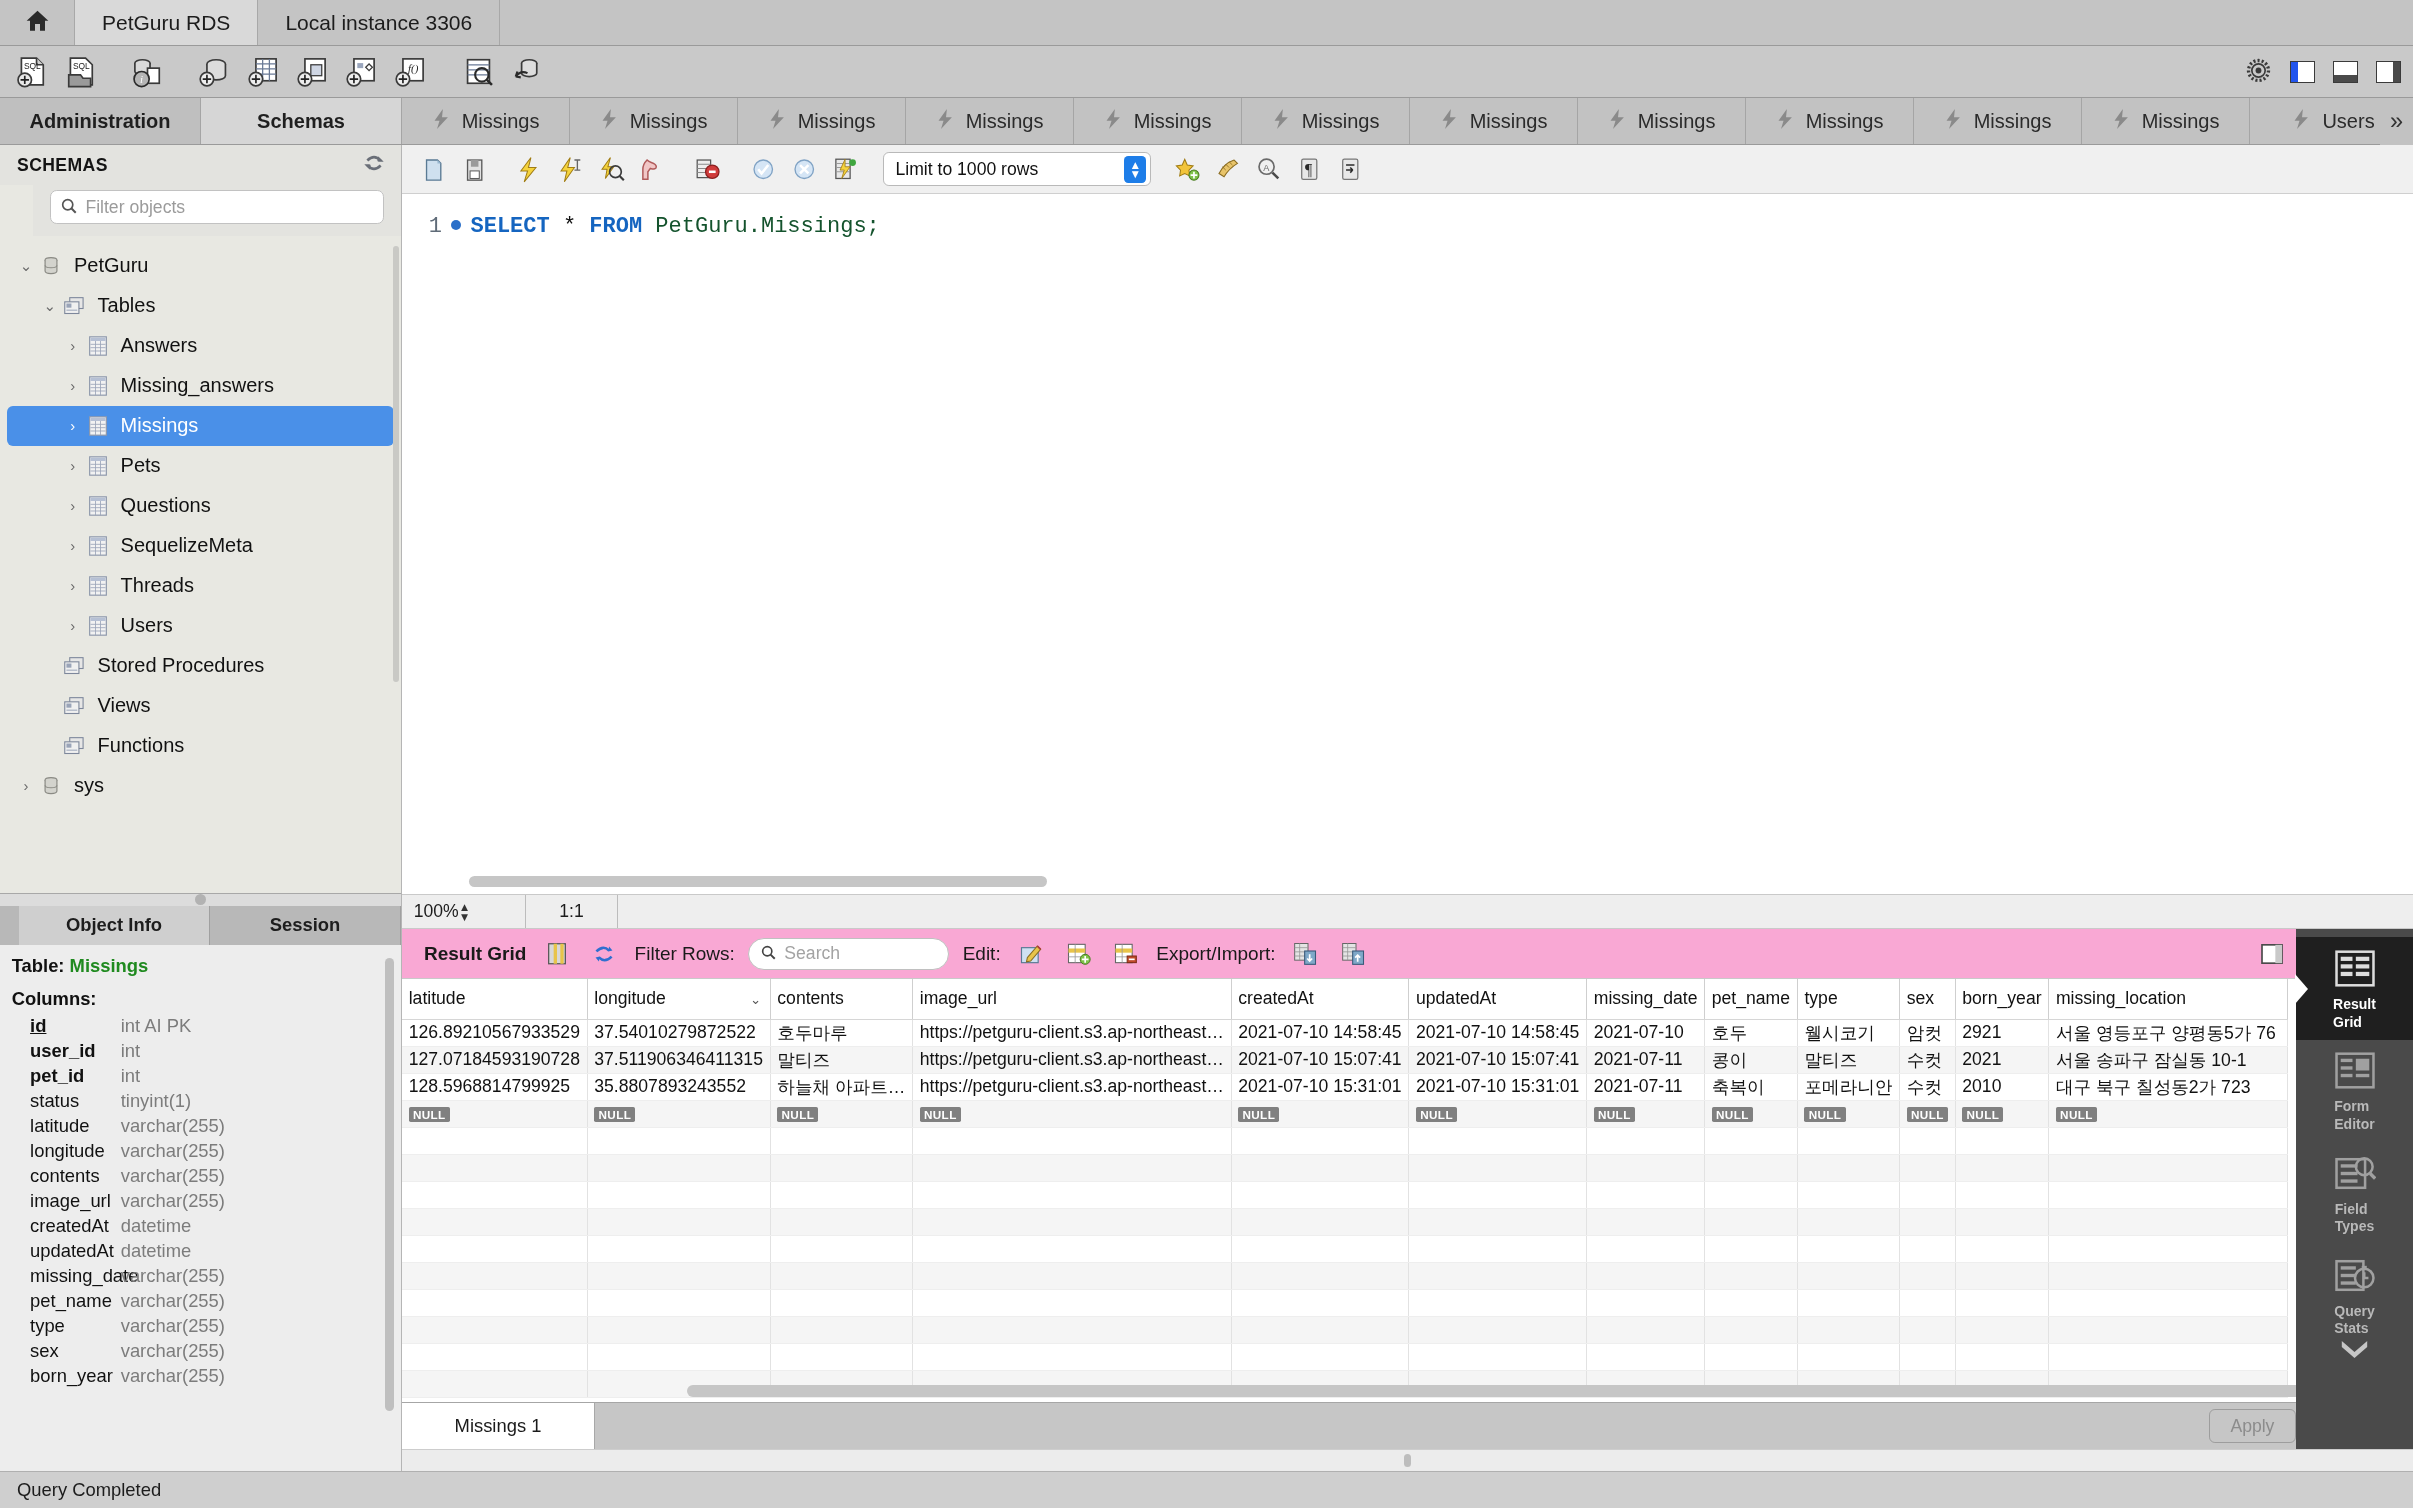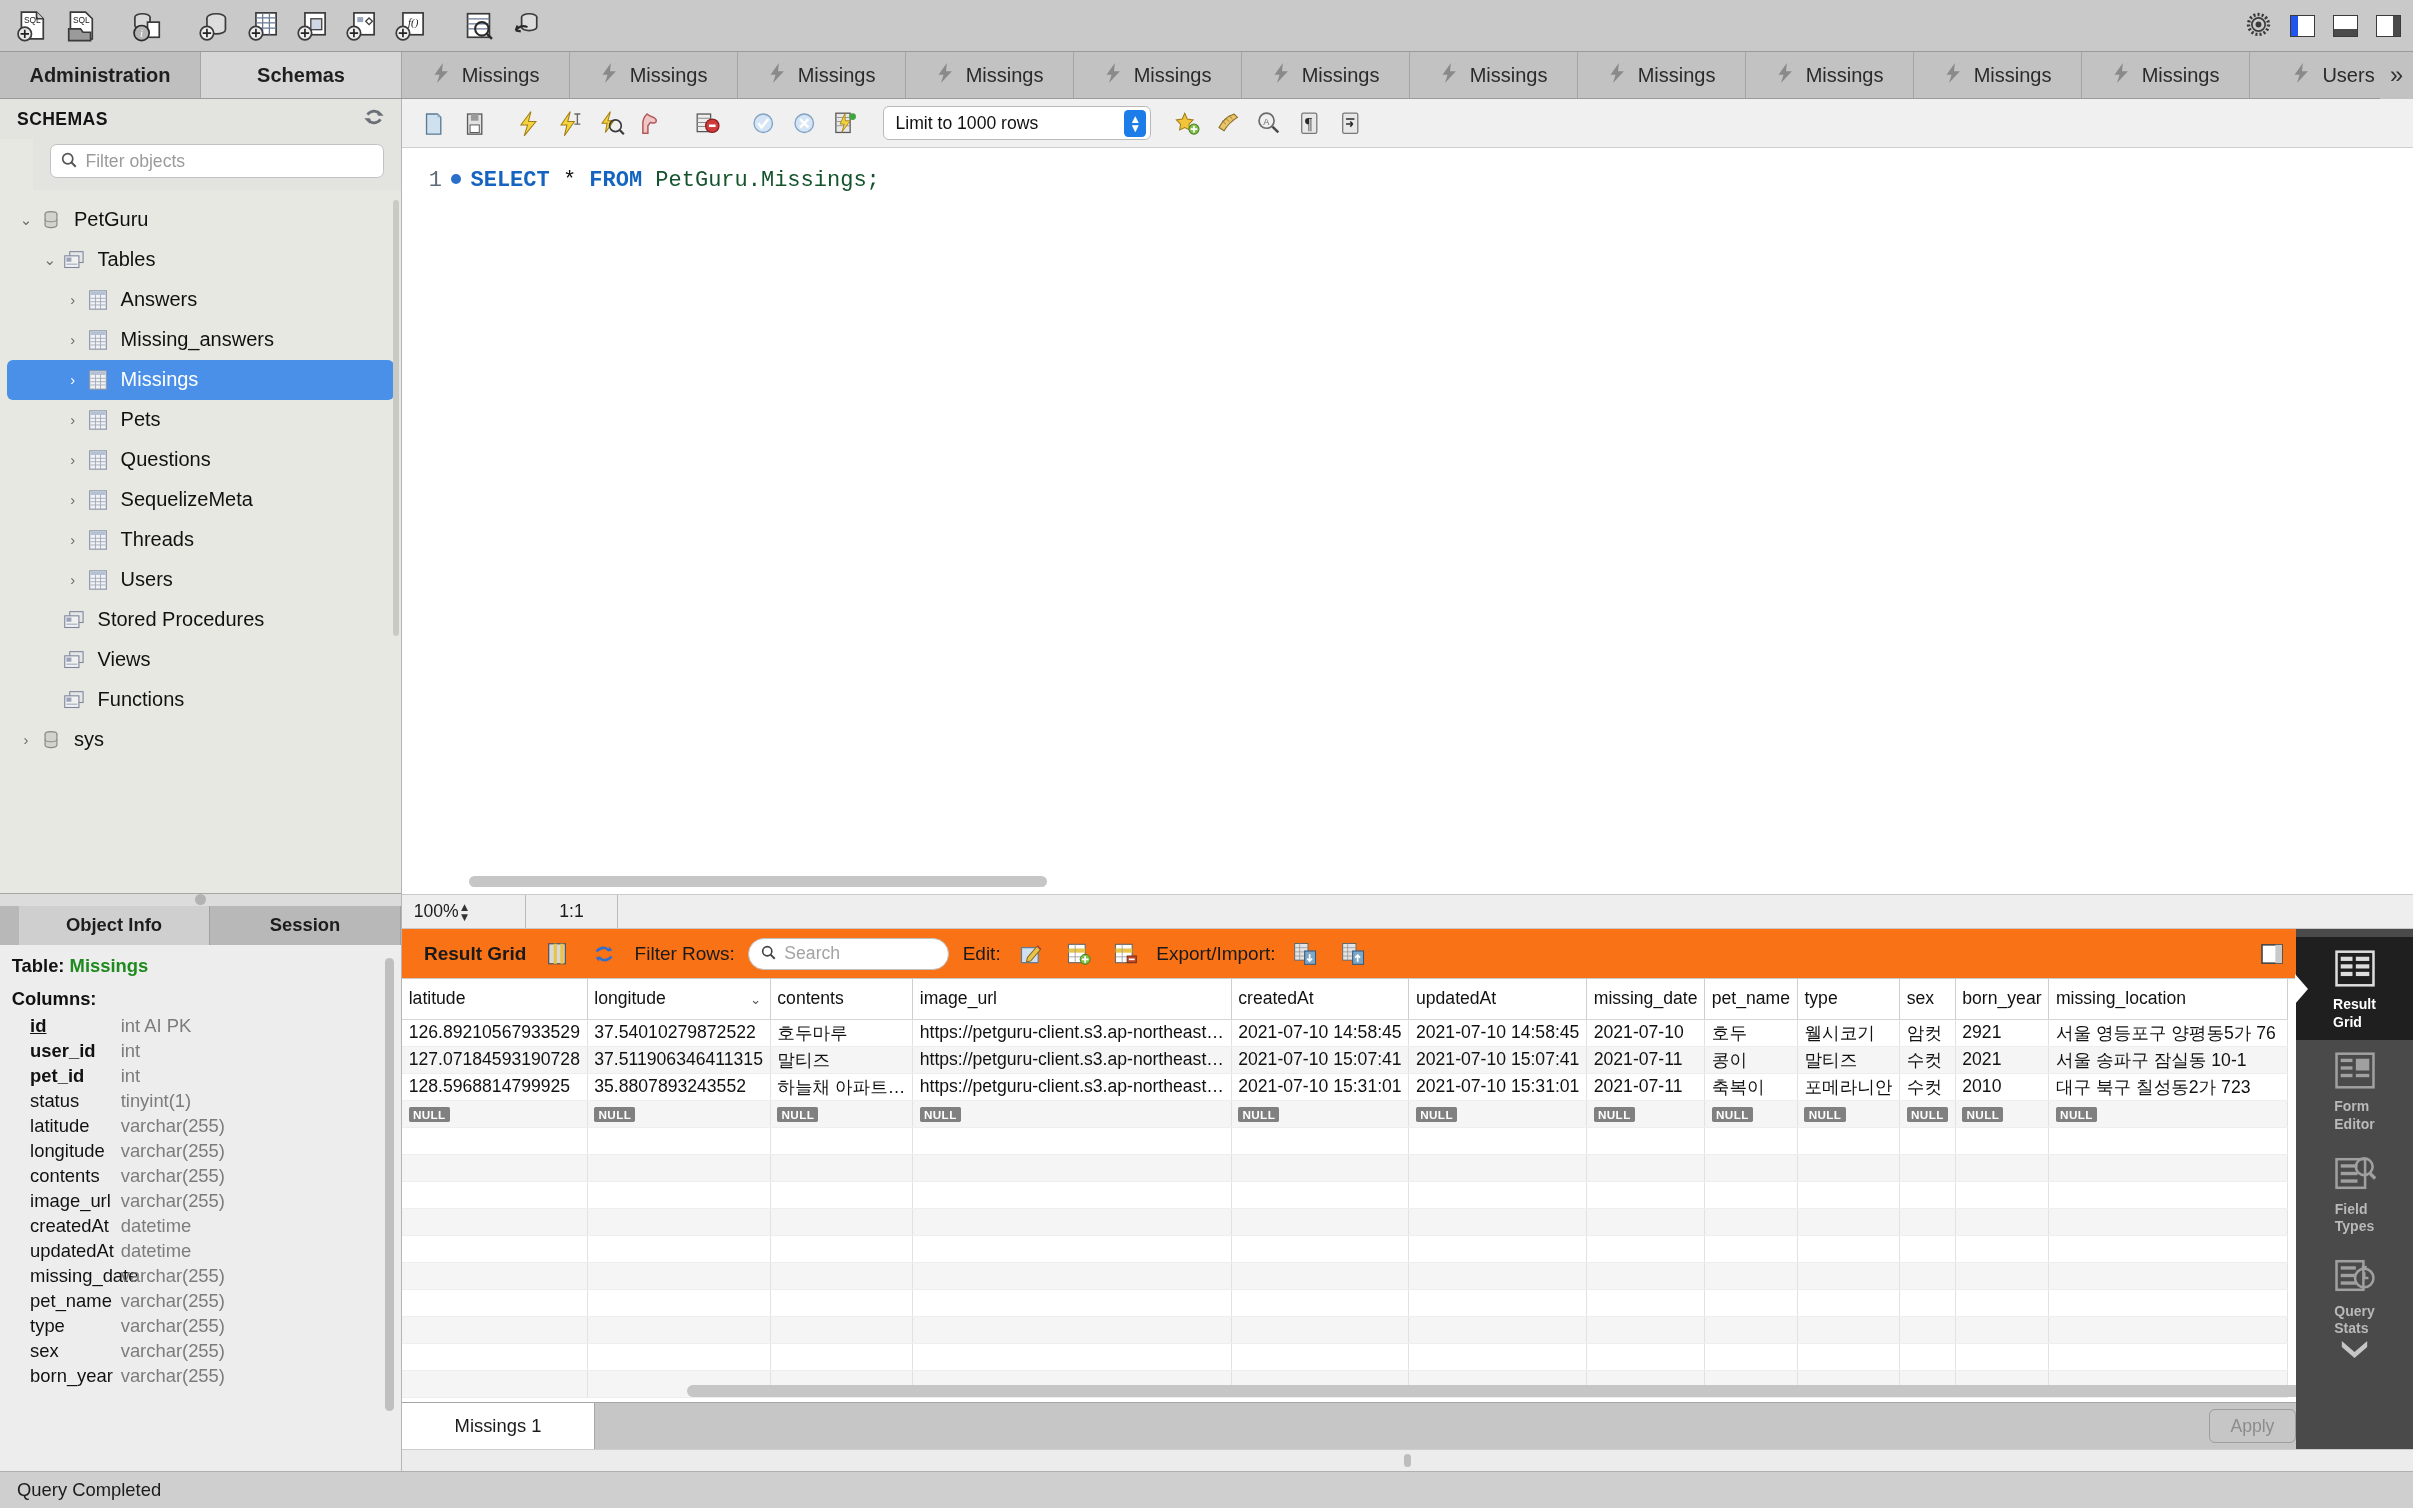--- a/index.html
+++ b/index.html
@@ -129,21 +129,21 @@
   .ed-hscroll { position: absolute; left: 67px; bottom: 6.7px; height: 11.7px; width: 578px; background: #c6c6c6; border-radius: 5.9px; }
 
   
   .ed-status { height: 35px; flex: 0 0 35px; background: #eeeeee; border-top: 0.8px solid #c9c9c9; border-bottom: 0.8px solid #c9c9c9; display: flex; align-items: center; font-size: 17.6px; color: #1c1c1c; }
   .zoom-cell { width: 124px; display: flex; align-items: center; justify-content: flex-start; padding: 0 11.7px; border-right: 0.8px solid #bcbcbc; height: 100%; }
   .ratio-cell { width: 92px; display: flex; align-items: center; justify-content: center; border-right: 0.8px solid #bcbcbc; height: 100%; }
   .vstep { display: flex; flex-direction: column; font-size: 11.7px; line-height: 10px; color: #333; }
 
   
   .result-area { height: 520px; flex: 0 0 520px; display: flex; flex-direction: column; background: #ececec; position: relative; }
-  .rg-toolbar { height: 49px; flex: 0 0 49px; display: flex; align-items: center; gap: 13.4px; padding-left: 22px; background: #f97316; }
+  .rg-toolbar { height: 49px; flex: 0 0 49px; display: flex; align-items: center; gap: 13.4px; padding-left: 22px; background: #f9a8d4; }
   .rg-label { font-size: 19px; font-weight: bold; color: #1a1a1a; }
   .rg-sub { font-size: 19px; color: #1a1a1a; }
   .rg-search { width: 201px; height: 32px; background: #fff; border: 0.8px solid #c0c0c0; border-radius: 16px; display: flex; align-items: center; padding: 0 11.7px; gap: 8.4px; }
   .rg-search input { border: none; outline: none; font-size: 17.6px; width: 100%; font-family: "Liberation Sans", sans-serif; background: transparent; }
   .rg-search input::placeholder { color: #a3a3a3; }
   .rg-icon { width: 34px; height: 34px; display: flex; align-items: center; justify-content: center; }
 
   
   .grid-wrap { flex: 1; background: #fff; overflow: hidden; position: relative; margin-left: 0; border-top: 0.8px solid #c9c9c9; }
   table.grid { border-collapse: collapse; table-layout: fixed; font-size: 17.6px; }
@@ -179,20 +179,35 @@
   
   .splitter { height: 22px; flex: 0 0 22px; background: #ececec; display: flex; align-items: center; justify-content: center; border-top: 0.8px solid #cdcdcd; }
   .split-dot { width: 7.5px; height: 13.4px; background: #bdbdbd; border-radius: 4.2px; }
   .statusbar { height: 37px; flex: 0 0 37px; background: #cfcfcf; border-top: 0.8px solid #b0b0b0; display: flex; align-items: center; padding-left: 17px; font-size: 18.4px; color: #1c1c1c; }
 </style>
 </head>
 <body>
 
 <div class="app">
 
+  <div class="conn-bar">
+    <div class="home-btn">
+      <span>
+        <svg width="25" height="23.5" viewBox="0 0 30 28">
+            <path d="M15 2 L28 14 L24 14 L24 26 L18 26 L18 18 L12 18 L12 26 L6 26 L6 14 L2 14 Z" fill="#2a2a2a"></path>
+          </svg>
+      </span>
+    </div>
+    <div class="conn-tab active">
+      <span>PetGuru RDS</span>
+    </div>
+    <div class="conn-tab">
+      <span>Local instance 3306</span>
+    </div>
+  </div>
 
   <div class="main-toolbar">
     <div class="tb-icon">
       <svg width="37" height="37" viewBox="0 0 44 44">
           <path d="M10 6 h18 l8 8 v24 h-26 z" fill="#fff" stroke="#3a3a3a" stroke-width="2"></path>
           <path d="M28 6 v8 h8" fill="#d0d0d0" stroke="#3a3a3a" stroke-width="2"></path>
           <text x="13" y="19" font-size="10" font-family="Liberation Sans" fill="#222">SQL</text>
           <circle cx="14" cy="32" r="8" fill="#e8e8e8" stroke="#3a3a3a" stroke-width="2"></circle>
           <path d="M14 27 v10 M9 32 h10" stroke="#222" stroke-width="2"></path>
         </svg>

